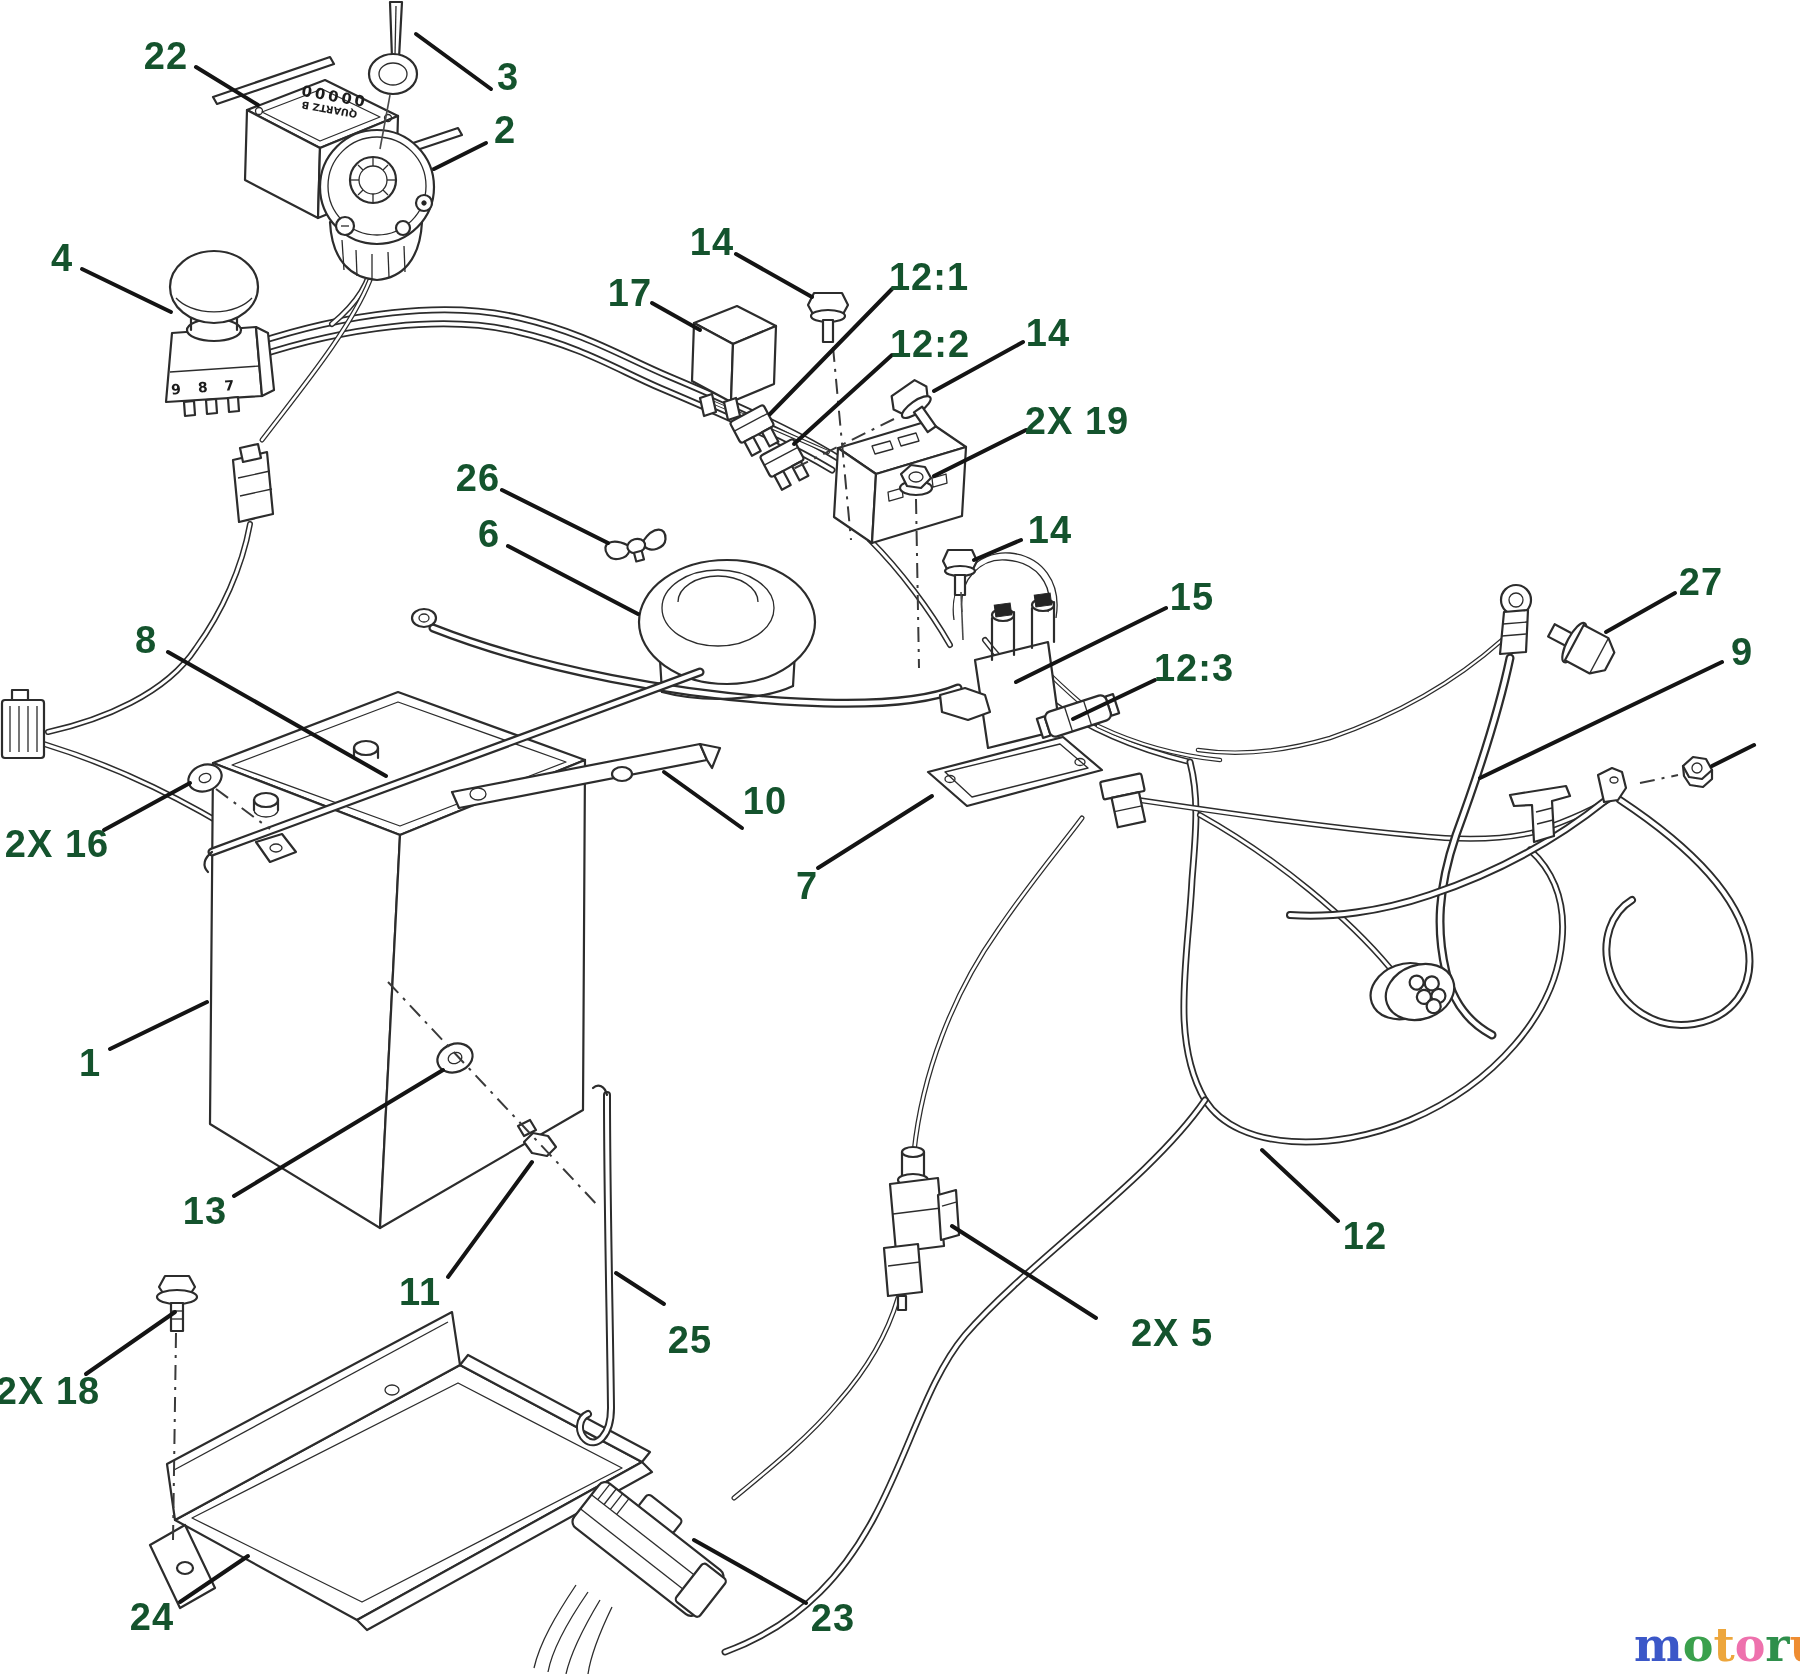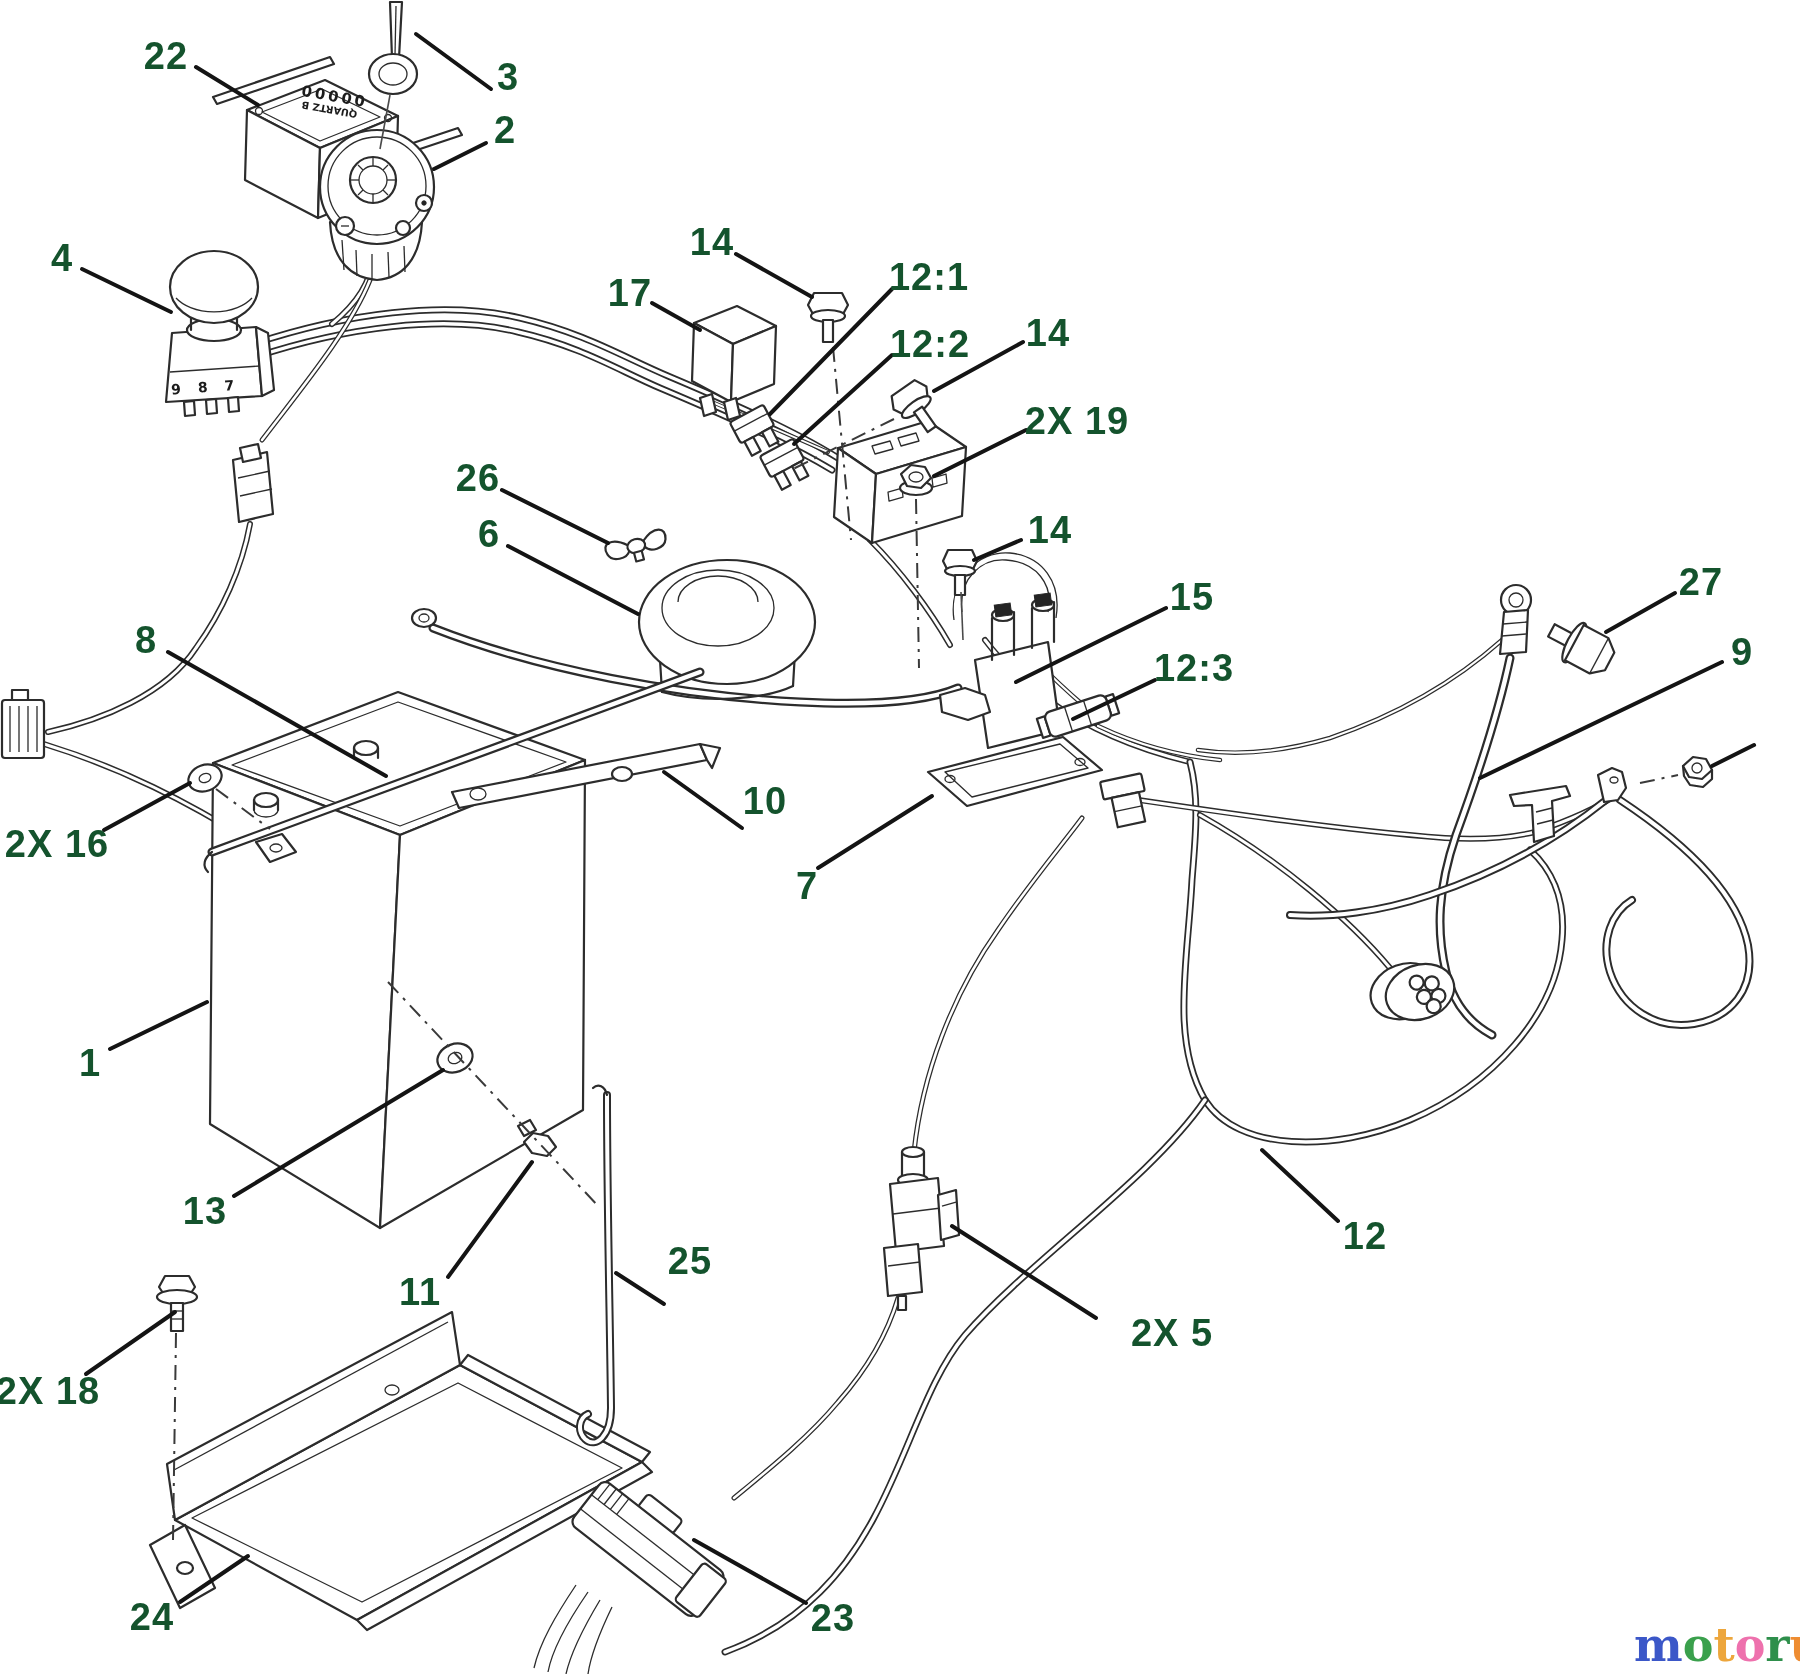--- a/index.html
+++ b/index.html
@@ -477,21 +477,21 @@
     <div class="callout" style="left: 1701px; top: 582px;">27</div>
     <div class="callout" style="left: 1742px; top: 652px;">9</div>
     <div class="callout" style="left: 1862px; top: 735px;">16</div>
     <div class="callout" style="left: 146px; top: 640px;">8</div>
     <div class="callout" style="left: 57px; top: 844px;">2X 16</div>
     <div class="callout" style="left: 765px; top: 801px;">10</div>
     <div class="callout" style="left: 807px; top: 886px;">7</div>
     <div class="callout" style="left: 90px; top: 1063px;">1</div>
     <div class="callout" style="left: 205px; top: 1211px;">13</div>
     <div class="callout" style="left: 420px; top: 1292px;">11</div>
-    <div class="callout" style="left: 690px; top: 1261px; text-align: center;">25</div>
+    <div class="callout" style="left: 690px; top: 1340px; text-align: center;">25</div>
     <div class="callout" style="left: 48px; top: 1391px;">2X 18</div>
     <div class="callout" style="left: 1365px; top: 1236px;">12</div>
     <div class="callout" style="left: 1172px; top: 1333px;">2X 5</div>
     <div class="callout" style="left: 152px; top: 1617px;">24</div>
     <div class="callout" style="left: 833px; top: 1618px;">23</div>
   </div>
 
 <div class="wm"><span id="wm-word"><span style="color: rgb(59, 87, 200);">m</span><span style="color: rgb(58, 160, 76);">o</span><span style="color: rgb(237, 166, 60);">t</span><span style="color: rgb(238, 113, 173);">o</span><span style="color: rgb(46, 143, 75);">r</span><span style="color: rgb(238, 140, 49);">u</span></span></div>
 
 </body></html>

